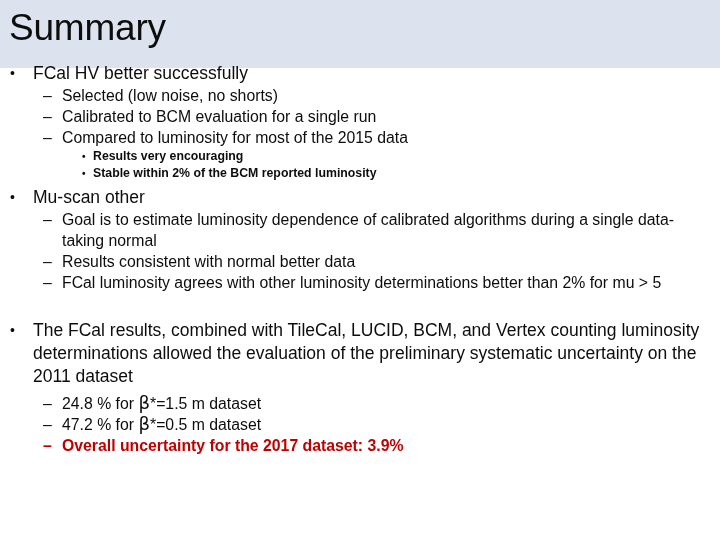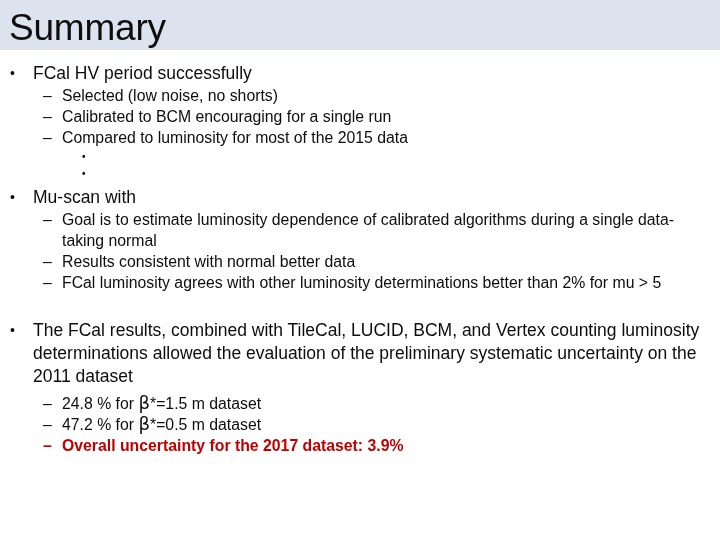--- a/index.html
+++ b/index.html
@@ -23,21 +23,21 @@
     background: #ffffff;
     box-sizing: border-box;
   }
 
   
   #title-band {
     position: absolute;
     left: 0;
     top: 0;
     width: 720px;
-    height: 50px;
+    height: 68px;
     background: #dce3ef;
   }
   #title-text {
     position: absolute;
     left: 9px;
     top: 3px;
     font-size: 37px;
     line-height: 50px;
     color: #0d0d0d;
     font-weight: 400;
@@ -141,49 +141,51 @@
 <div id="slide">
 
   <div id="title-band">
     <div id="title-text">Summary</div>
   </div>
 
   <div id="body-area">
 
     <div class="bl lvl1">
       <span class="marker">•</span>
-      <span class="txt">FCal HV period successfully</span>
+      <span class="txt">FCal HV better successfully</span>
     </div>
 
     <div class="bl lvl2">
       <span class="marker">–</span>
       <span class="txt">Selected (low noise, no shorts)</span>
     </div>
 
     <div class="bl lvl2">
       <span class="marker">–</span>
-      <span class="txt">Calibrated to BCM encouraging for a single run</span>
+      <span class="txt">Calibrated to BCM evaluation for a single run</span>
     </div>
 
     <div class="bl lvl2">
       <span class="marker">–</span>
       <span class="txt">Compared to luminosity for most of the 2015 data</span>
     </div>
 
     <div class="bl lvl3">
       <span class="marker">•</span>
+      <span class="txt">Results very encouraging</span>
     </div>
 
     <div class="bl lvl3">
       <span class="marker">•</span>
+      <span class="txt">Stable within 2% of the BCM reported luminosity</span>
     </div>
 
     <div class="bl lvl1">
       <span class="marker">•</span>
-      <span class="txt">Mu-scan with</span>
+      <span class="txt">Mu-scan other</span>
     </div>
 
     <div class="bl lvl2">
       <span class="marker">–</span>
       <span class="txt">Goal is to estimate luminosity dependence of calibrated algorithms during a single data-taking normal</span>
     </div>
 
     <div class="bl lvl2">
       <span class="marker">–</span>
       <span class="txt">Results consistent with normal better data</span>

